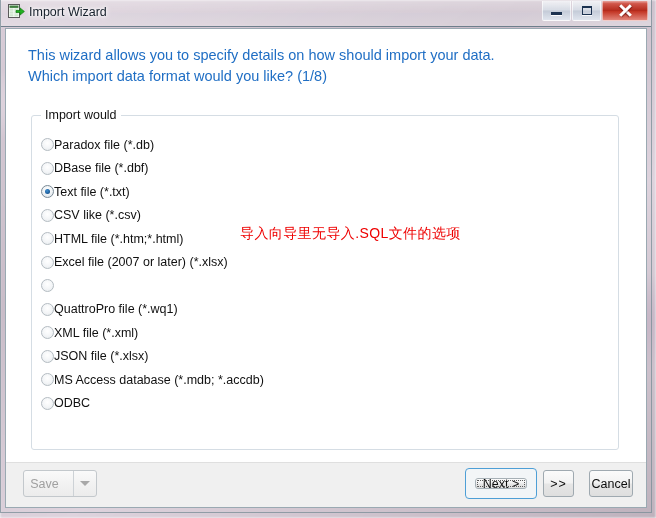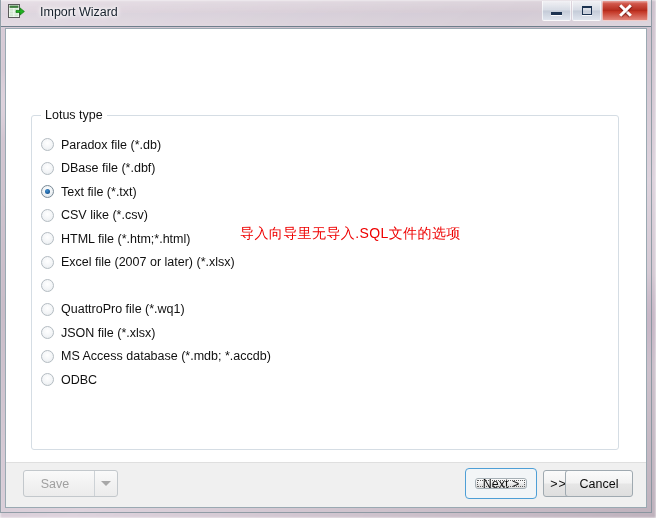--- a/index.html
+++ b/index.html
@@ -44,21 +44,21 @@
       linear-gradient(180deg,
         rgba(255,255,255,.38) 0%,
         rgba(255,255,255,.22) 46%,
         rgba(236,240,245,.30) 52%,
         rgba(255,255,255,.30) 100%);
     border-bottom: 1px solid rgba(90,110,125,.85);
     box-sizing: border-box;
   }
   #titlebar-left {
     position: absolute; left: 7px; top: 3px;
-    display: flex; align-items: center; gap: 15px;
+    display: flex; align-items: center; gap: 4px;
   }
   .app-icon { width: 17px; height: 17px; display: block; }
   #title-text {
     font-size: 12.5px;
     color: #16202b;
     text-shadow: 0 0 3px #fff, 0 0 5px #fff, 0 0 7px #fff;
     white-space: nowrap;
   }
 
   
@@ -134,21 +134,20 @@
     background: #fff; padding: 0 4px;
     font-size: 12.5px; color: #111;
   }
 
   #radio-list {
     position: absolute; left: 9px; top: 17px; right: 6px;
   }
   .radio-row {
     height: 23.5px;
     display: flex; align-items: center;
-    gap: 7px;
   }
   .radio-mark {
     width: 13px; height: 13px; flex: 0 0 13px;
     border-radius: 50%;
     box-sizing: border-box;
     border: 1px solid #b4bcc2;
     background: radial-gradient(circle at 50% 38%, #ffffff 0%, #f3f5f7 55%, #e3e7ea 100%);
     position: relative;
   }
   .radio-row.selected .radio-mark {
@@ -190,21 +189,21 @@
     background: linear-gradient(180deg, #fbfbfb 0%, #f2f2f2 48%, #e6e6e6 52%, #dedede 100%);
     font-size: 12.5px;
     color: #0d0d0d;
     display: flex; align-items: center; justify-content: center;
     font-family: "Liberation Sans", sans-serif;
   }
 
   
   #save-split {
     position: absolute; left: 17px; top: 7px;
-    width: 95px; height: 27px;
+    width: 74px; height: 27px;
     display: flex;
     border: 1px solid #c3c8cc;
     border-radius: 3px;
     background: linear-gradient(180deg, #fafafa 0%, #f2f2f2 50%, #ececec 100%);
     box-sizing: border-box;
     gap: 8px;
   }
   #save-label {
     flex: 1;
     display: flex; align-items: center; justify-content: center;
@@ -239,21 +238,21 @@
     outline: 1px dotted #5a5a5a;
     outline-offset: -3px;
   }
   #more-btn {
     position: absolute; right: 72px; top: 7px;
     width: 31px; height: 27px;
     letter-spacing: 1px;
   }
   #cancel-btn {
     position: absolute; right: 13px; top: 7px;
-    width: 68px; height: 27px;
+    width: 44px; height: 27px;
   }
 </style>
 </head>
 <body>
 
 <div id="desktop"></div>
 
 <div id="window">
 
   <div id="titlebar">
@@ -282,23 +281,25 @@
         <span class="glyph-max"></span>
       </div>
       <div class="winbtn close">
         <span class="glyph-x"></span>
       </div>
     </div>
   </div>
 
   <div id="client">
 
+    <div id="header-text">This wizard allows you to specify details on how should import your data.
+Which import data format would you like? (1/8)</div>
 
     <div id="groupbox">
-      <span id="group-label">Lotus type</span>
+      <span id="group-label">Import would</span>
 
       <div id="radio-list">
 
         <div class="radio-row">
           <span class="radio-mark"></span>
           <span class="radio-label">Paradox file (*.db)</span>
         </div>
 
         <div class="radio-row">
           <span class="radio-mark"></span>
@@ -328,20 +329,24 @@
 
         <div class="radio-row">
           <span class="radio-mark"></span>
         </div>
 
         <div class="radio-row">
           <span class="radio-mark"></span>
           <span class="radio-label">QuattroPro file (*.wq1)</span>
         </div>
 
+        <div class="radio-row">
+          <span class="radio-mark"></span>
+          <span class="radio-label">XML file (*.xml)</span>
+        </div>
 
         <div class="radio-row">
           <span class="radio-mark"></span>
           <span class="radio-label">JSON file (*.xlsx)</span>
         </div>
 
         <div class="radio-row">
           <span class="radio-mark"></span>
           <span class="radio-label">MS Access database (*.mdb; *.accdb)</span>
         </div>

